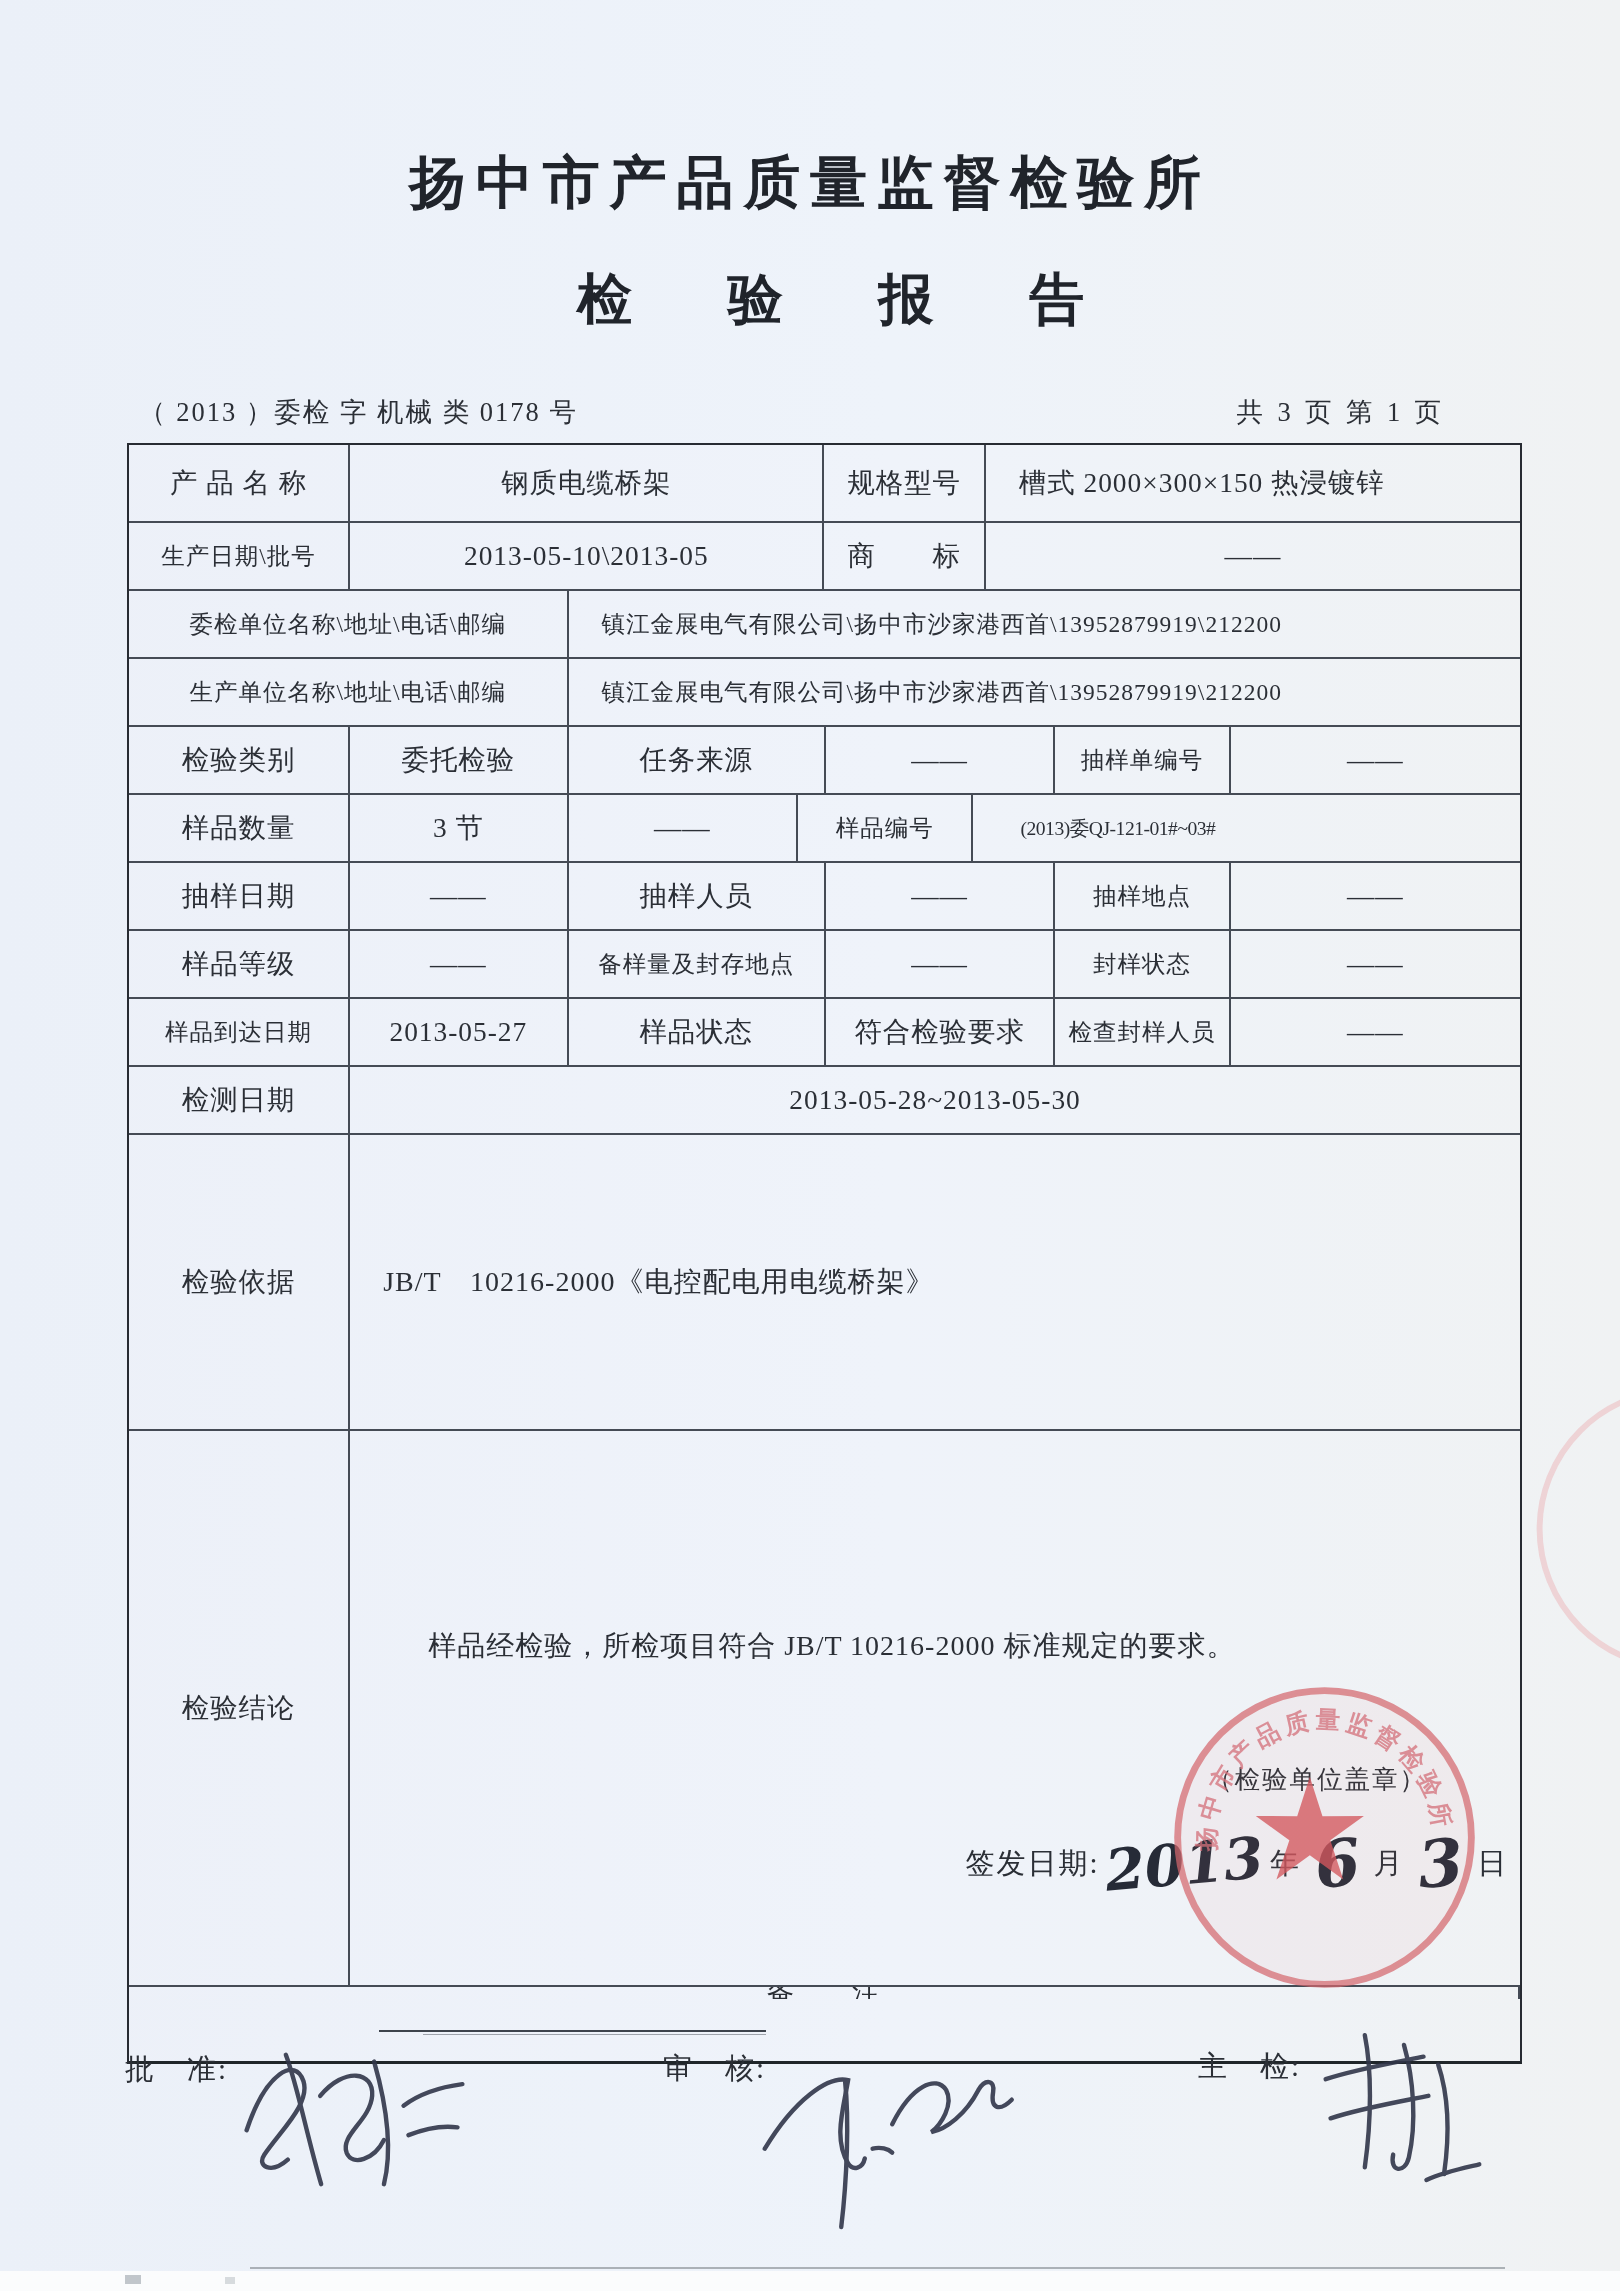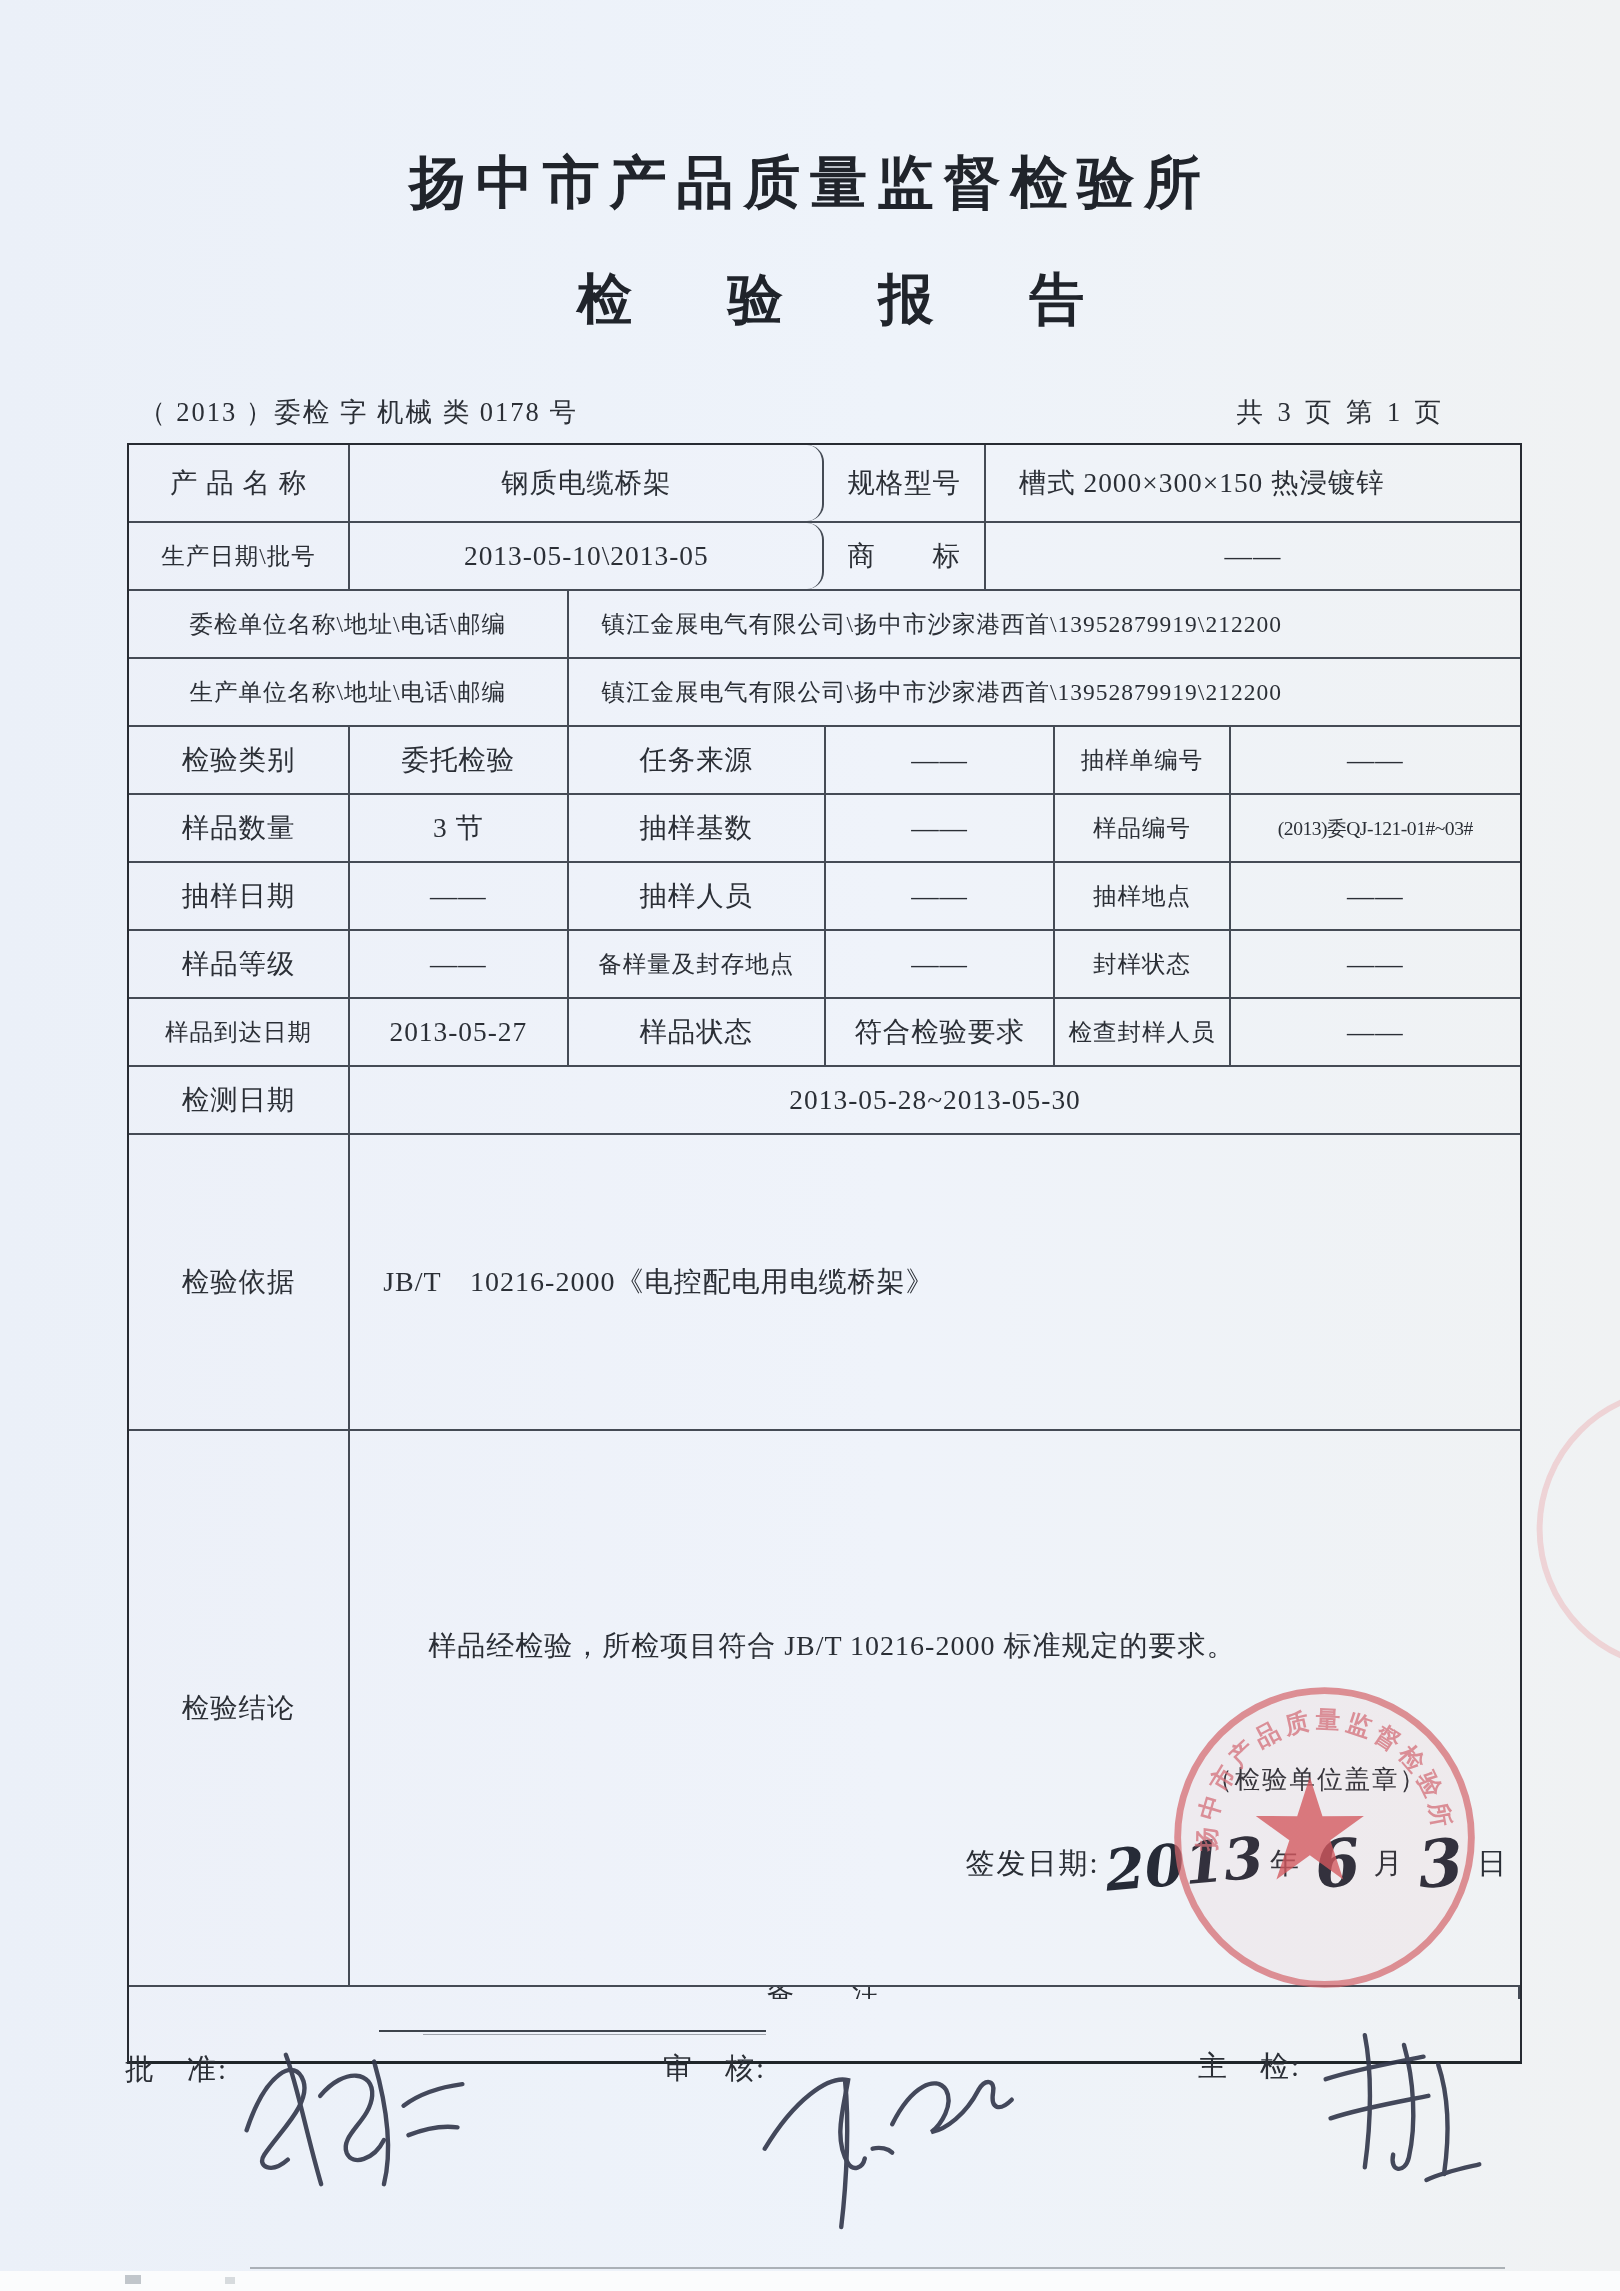--- a/index.html
+++ b/index.html
@@ -48,21 +48,21 @@
     overflow:hidden;white-space:nowrap;
   }
   .cell:last-child{border-right:none;}
   .cell.left{justify-content:flex-start;padding-left:33px;}
   .cell.small{font-size:23.5px;}
   .cell.tiny{font-size:19.6px;letter-spacing:-0.5px;}
   .cell.rel{position:relative;display:block;}
   
   .wA{flex:0 0 15.9%;} .wB{flex:0 0 15.7%;} .wC{flex:0 0 18.5%;}
   .wD{flex:0 0 16.5%;} .wE{flex:0 0 12.6%;} .wF{flex:0 0 20.8%;}
-  .wV1{flex:0 0 34.1%;border-radius:17px;} .wL2{flex:0 0 11.6%;} .wV2{flex:0 0 38.4%;}
+  .wV1{flex:0 0 34.1%;} .wL2{flex:0 0 11.6%;} .wV2{flex:0 0 38.4%;}
   .wL34{flex:0 0 31.6%;} .wV34{flex:0 0 68.4%;}
   .wV10{flex:0 0 84.1%;}
   
   .basis-val{display:flex;align-items:center;padding-left:57px;font-size:28px;letter-spacing:1px;}
   .concl-text{position:absolute;left:78px;top:196px;font-size:28px;letter-spacing:1px;}
   .seal-note{position:absolute;right:93px;top:331px;font-size:25.5px;letter-spacing:2px;}
   .issue-line{position:absolute;right:11.8px;top:400px;display:flex;align-items:center;font-size:29px;letter-spacing:2px;}
   .hw{
     font-style:italic;font-weight:bold;color:#262b37;
     font-size:57px;letter-spacing:0;line-height:1;
@@ -131,21 +131,20 @@
       <div class="cell wB">委托检验</div>
       <div class="cell wC">任务来源</div>
       <div class="cell wD">——</div>
       <div class="cell wE small">抽样单编号</div>
       <div class="cell wF">——</div>
     </div>
 
     <div class="trow" style="height:66px">
       <div class="cell wA">样品数量</div>
       <div class="cell wB">3 节</div>
-      <div class="cell wC">抽样基数</div>
       <div class="cell wD">——</div>
       <div class="cell wE small">样品编号</div>
       <div class="cell wF tiny">(2013)委QJ-121-01#~03#</div>
     </div>
 
     <div class="trow" style="height:66px">
       <div class="cell wA">抽样日期</div>
       <div class="cell wB">——</div>
       <div class="cell wC">抽样人员</div>
       <div class="cell wD">——</div>

